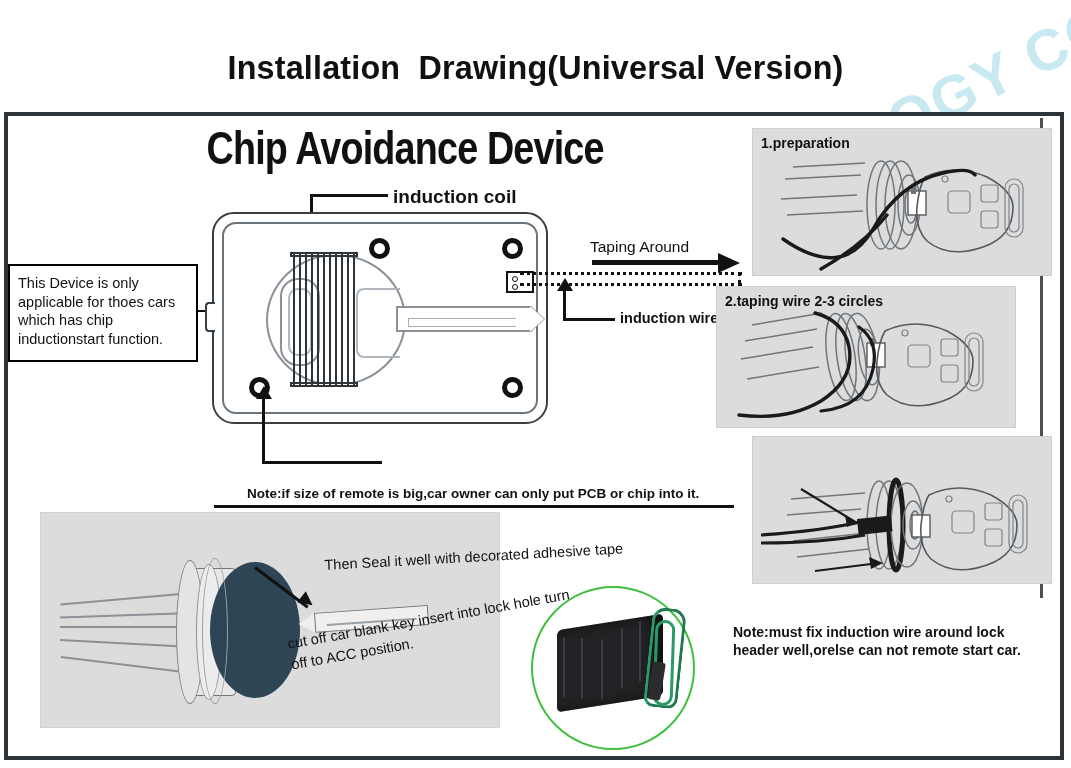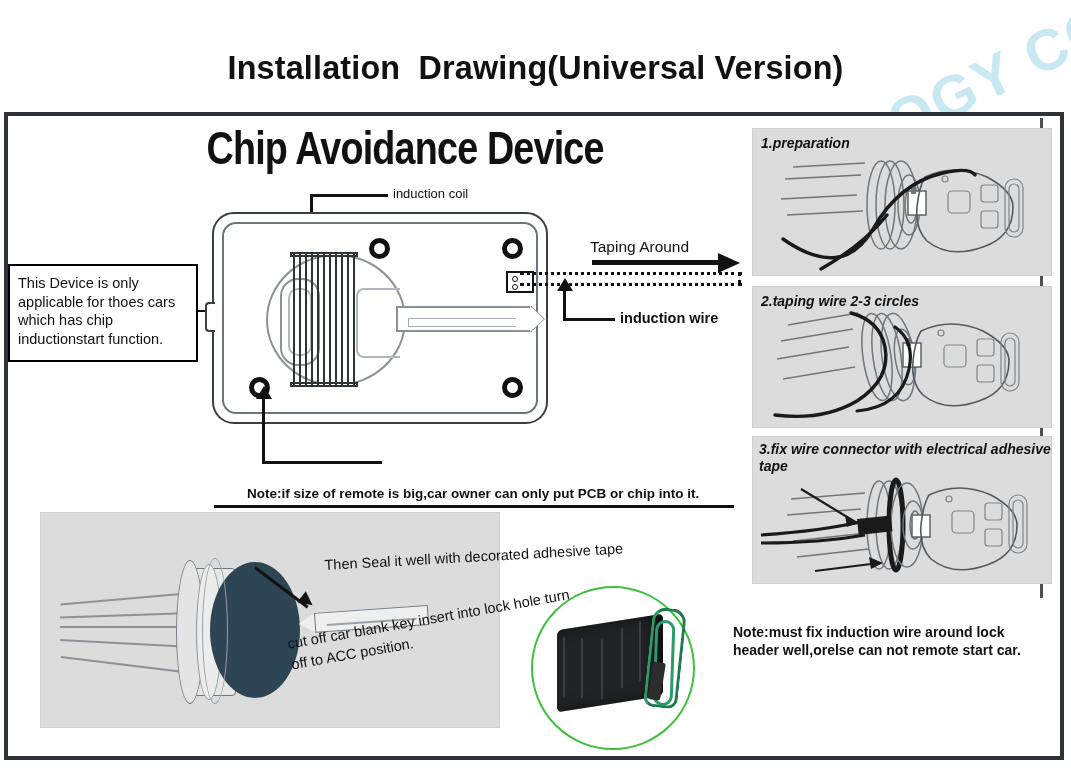--- a/index.html
+++ b/index.html
@@ -112,21 +112,21 @@
   .connector .pin.p1{top:3px;}
   .connector .pin.p2{top:11px;}
 
   
   .dotwire{position:absolute;height:0;border-top:3px dotted #111;}
   .dotwire.w1{left:520px;top:272px;width:222px;}
   .dotwire.w2{left:520px;top:283px;width:222px;}
   .dotwire-cap{position:absolute;left:738px;top:272px;width:0;height:12px;border-left:3px dotted #111;}
 
   
-  .lbl-coil{position:absolute;left:393px;top:186px;font-size:13px;font-weight:normal;color:#111;text-align:center;}
+  .lbl-coil{position:absolute;left:393px;top:186px;font-size:19px;font-weight:bold;color:#111;text-align:center;}
   .lbl-coil-line{position:absolute;left:310px;top:194px;width:78px;height:3px;background:#111;}
   .lbl-coil-down{position:absolute;left:310px;top:194px;width:3px;height:38px;background:#111;}
   .lbl-coil-arrow{
     position:absolute;left:303px;top:229px;width:0;height:0;
     border-left:8px solid transparent;border-right:8px solid transparent;
     border-top:13px solid #111;
   }
 
   
   .lbl-tap{position:absolute;left:590px;top:238px;font-size:15.5px;font-weight:normal;color:#111;}
@@ -160,27 +160,27 @@
     border-bottom:13px solid #111;
   }
 
   .note-size{
     position:absolute;left:214px;top:486px;font-size:13.5px;font-weight:bold;color:#111;padding-left:33px;
   }
   .note-size-rule{position:absolute;left:214px;top:505px;width:520px;height:3px;background:#111;}
 
   
   .step{
-    position:absolute;background:#dcdcdc;border:1px solid #cfcfcf;box-sizing:border-box;overflow:hidden;font-style:italic;
+    position:absolute;background:#dcdcdc;border:1px solid #cfcfcf;box-sizing:border-box;overflow:hidden;
   }
   .step .caption{
     position:absolute;left:8px;top:6px;font-size:14px;font-weight:bold;color:#111;line-height:17px;
   }
   .step.s1{left:752px;top:128px;width:300px;height:148px;}
-  .step.s2{left:752px;top:286px;width:300px;height:142px;}
+  .step.s2{left:716px;top:286px;width:300px;height:142px;}
   .step.s3{left:752px;top:436px;width:300px;height:148px;}
   .step.s3 .caption{left:6px;top:4px;}
 
   .vdivider{position:absolute;left:1040px;top:118px;width:3px;height:480px;background:#4a5055;}
 
   .note-right{
     position:absolute;left:733px;top:596px;width:320px;
     font-size:14px;font-weight:bold;line-height:17.5px;color:#111;margin-top:28px;
   }
 
@@ -419,21 +419,20 @@
         <rect x="248" y="46" width="18" height="58" rx="9"></rect>
         <rect x="252" y="51" width="10" height="48" rx="5"></rect>
         <circle cx="188" cy="46" r="3"></circle>
       </g>
       <path d="M22 128 q48 6 82 -14 q34 -22 28 -54 q-5 -26 -34 -34" fill="none" stroke="#1a1a1a" stroke-width="3.4" stroke-linecap="round"></path>
       <path d="M104 124 q44 -4 52 -42 q6 -28 -14 -42" fill="none" stroke="#1a1a1a" stroke-width="3.2" stroke-linecap="round"></path>
     </svg>
   </div>
 
   <div class="step s3">
-    <div class="caption">3.fix wire connector with electrical adhesive tape</div>
     <svg width="300" height="148" viewBox="0 0 300 148" style="margin-top:0">
       <g fill="none" stroke="#6f767c" stroke-width="1.4">
         <line x1="38" y1="62" x2="112" y2="56"></line>
         <line x1="34" y1="78" x2="108" y2="72"></line>
         <line x1="40" y1="104" x2="114" y2="96"></line>
         <line x1="44" y1="120" x2="116" y2="112"></line>
       </g>
       <g fill="none" stroke="#6f767c" stroke-width="1.5">
         <ellipse cx="126" cy="88" rx="12" ry="44"></ellipse>
         <ellipse cx="136" cy="88" rx="13" ry="44"></ellipse>

